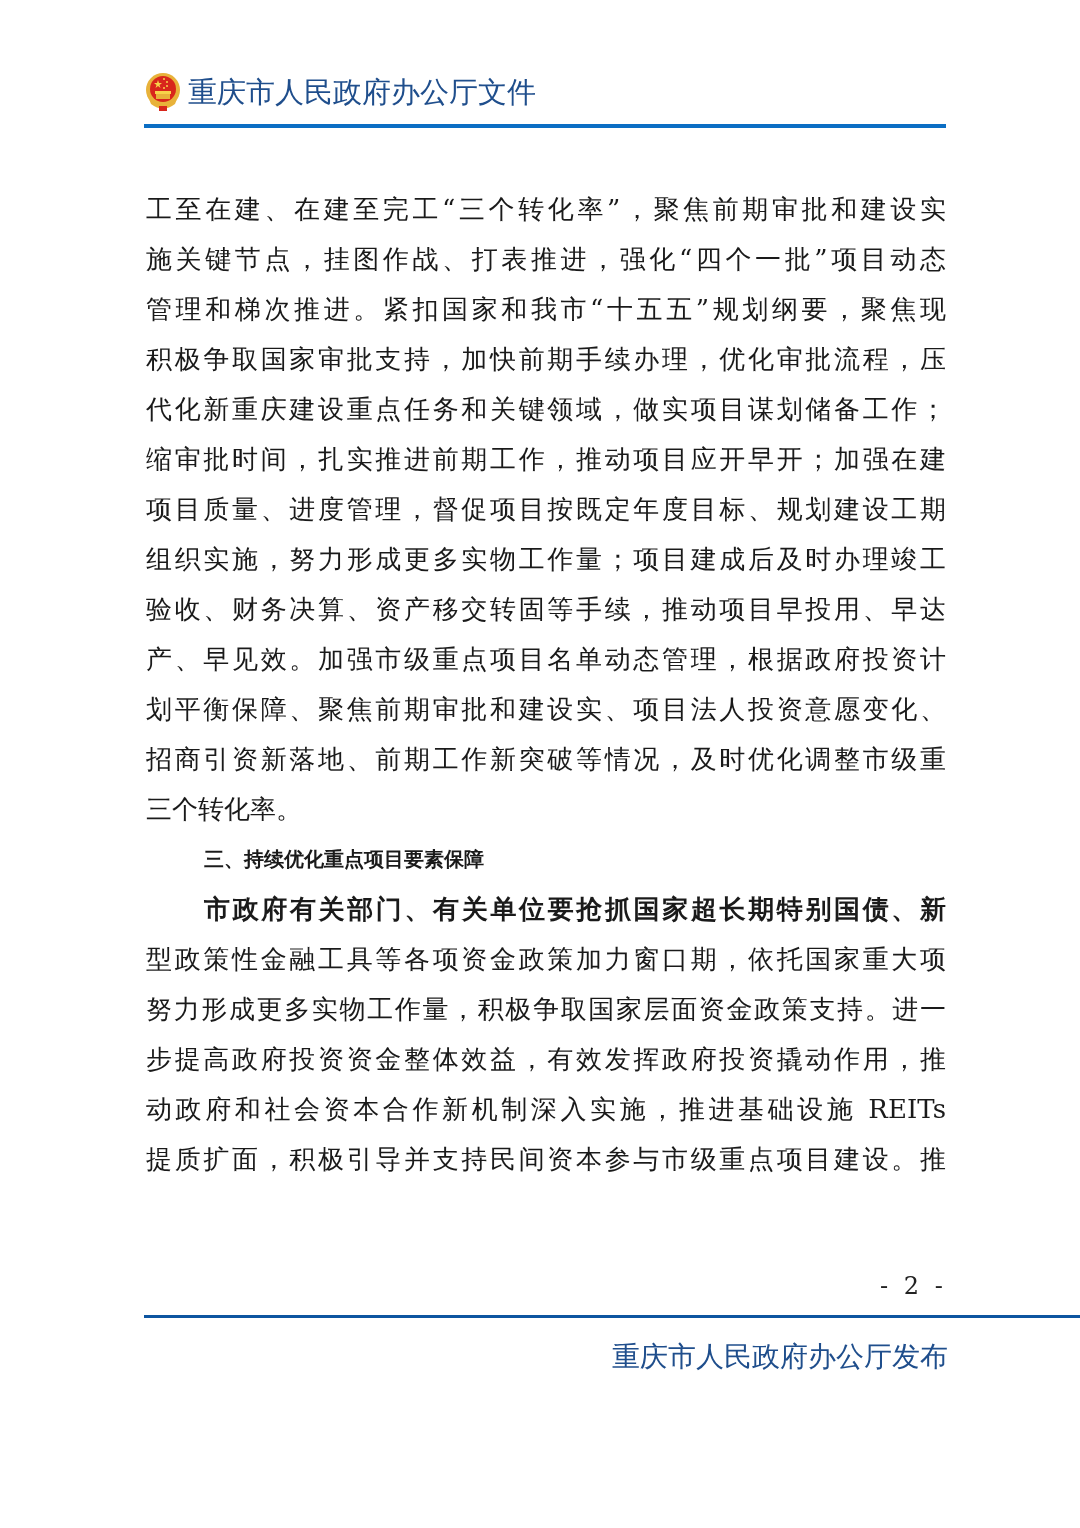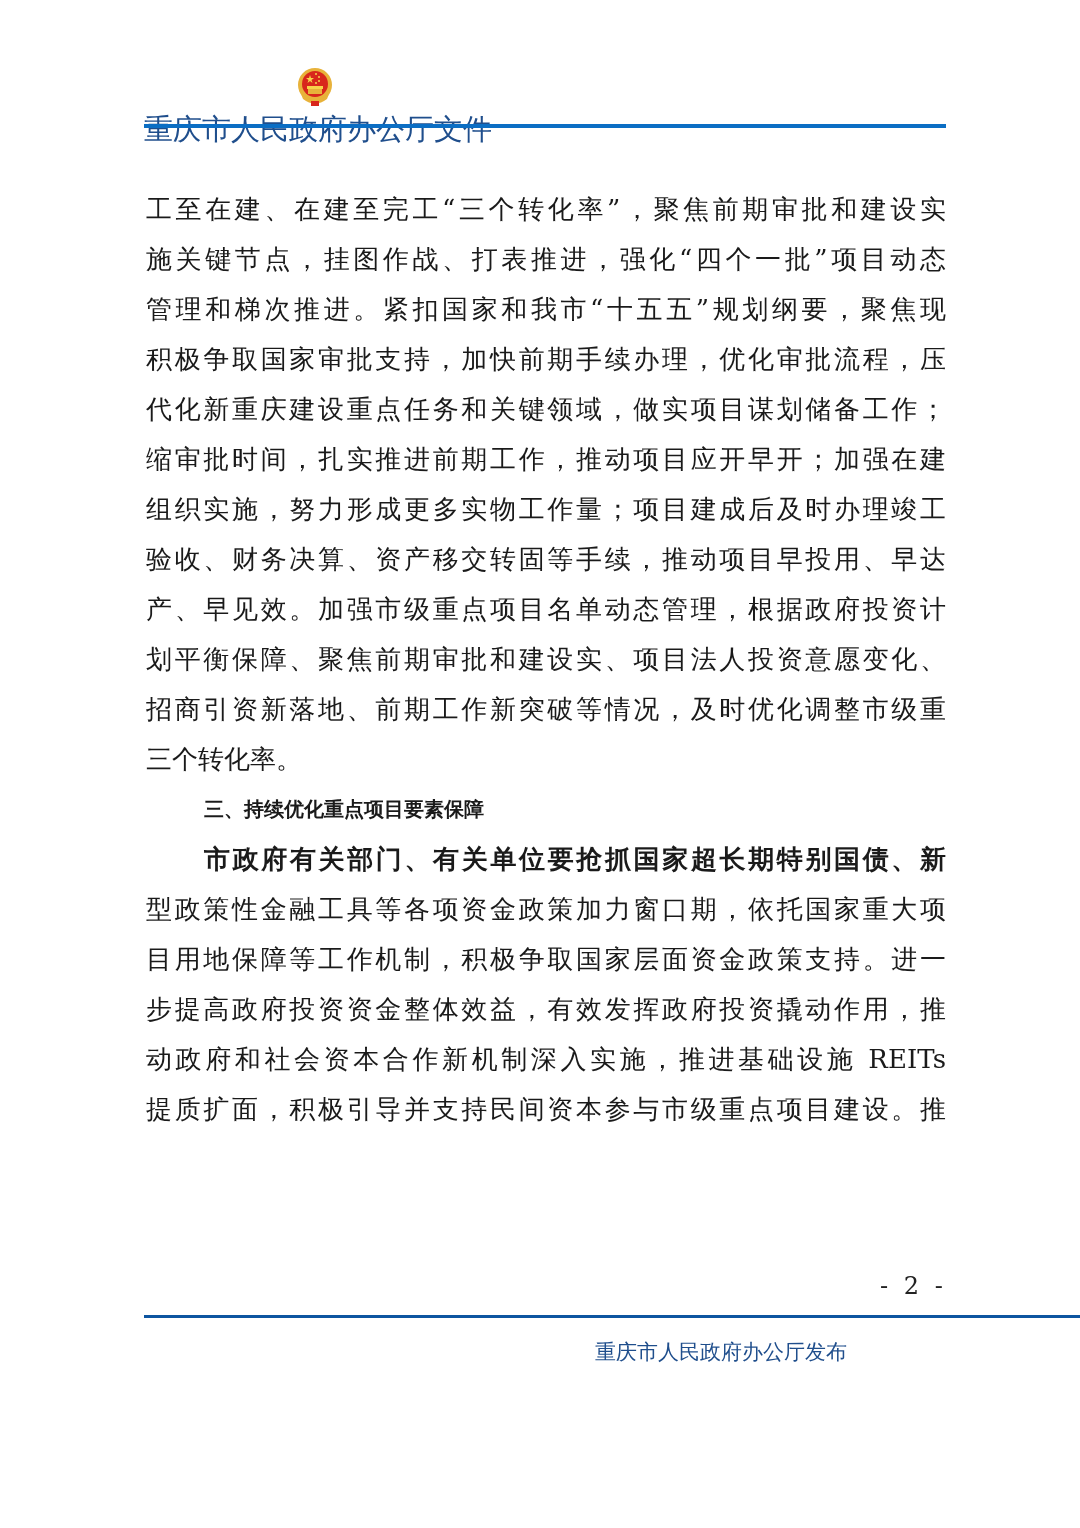--- a/index.html
+++ b/index.html
@@ -1,37 +1,37 @@
 <!DOCTYPE html>
 <html><head>
 <meta charset="utf-8">
 <style>
   html, body { margin: 0; padding: 0; background: #ffffff; }
   body { width: 1080px; height: 1528px; position: relative; overflow: hidden;
          font-family: "DejaVu Serif", "Liberation Serif", serif; color: #1a1a1a; }
-  .header { position: absolute; left: 144px; top: 66px; height: 52px; display: flex; align-items: center; flex-direction: column; }
+  .header { position: absolute; left: 144px; top: 66px; height: 52px; display: flex; align-items: center; }
   .emblem { width: 38px; height: 42px; position: relative; margin-right: 6px; }
   .emblem svg { width: 38px; height: 42px; display: block; }
   .header-title { font-family: "DejaVu Sans", "Liberation Sans", sans-serif; font-size: 29px;
                   color: #1f4e8c; letter-spacing: 0px; font-weight: normal; line-height: 42px; }
   .header-rule { position: absolute; left: 144px; top: 124px; width: 802px; height: 4px; background: #0b6ec4; }
 
   .body-text { position: absolute; left: 146px; top: 184px; width: 800px; }
   .line { font-size: 26px; height: 50px; line-height: 50px; white-space: nowrap;
           text-align: justify; text-align-last: justify; letter-spacing: 0px; }
   .line.last { text-align-last: left; }
   .line.indent { padding-left: 58px; font-weight: bold; }
   .section-heading { font-family: "DejaVu Sans", "Liberation Sans", sans-serif; font-weight: bold;
                      font-size: 20px; height: 50px; line-height: 50px; padding-left: 58px; }
 
   .page-number { position: absolute; left: 880px; top: 1272px; font-size: 24px; color: #222;
                  font-family: "DejaVu Serif", "Liberation Serif", serif; letter-spacing: 4px; }
   .footer-rule { position: absolute; left: 144px; top: 1315px; width: 936px; height: 3px; background: #0d55a0; }
-  .footer-text { position: absolute; left: 595px; top: 1338px; font-family: "DejaVu Sans", "Liberation Sans", sans-serif;
-                 font-size: 21px; color: #1f4e8c; }
+  .footer-text { position: absolute; left: 612px; top: 1338px; font-family: "DejaVu Sans", "Liberation Sans", sans-serif;
+                 font-size: 28px; color: #1f4e8c; }
 </style>
 </head>
 <body>
 
 <div class="header">
   <div class="emblem">
     <svg viewBox="0 0 38 42" xmlns="http://www.w3.org/2000/svg">
       <circle cx="19" cy="19" r="17" fill="#e8b23a"></circle>
       <circle cx="19" cy="18" r="13" fill="#d8261c"></circle>
       <polygon points="14,9 15,12 18,12 15.5,14 16.5,17 14,15 11.5,17 12.5,14 10,12 13,12" fill="#f7d34a"></polygon>
@@ -49,32 +49,33 @@
 </div>
 <div class="header-rule"></div>
 
 <div class="body-text">
   <div class="line">工至在建、在建至完工“三个转化率”，聚焦前期审批和建设实</div>
   <div class="line">施关键节点，挂图作战、打表推进，强化“四个一批”项目动态</div>
   <div class="line">管理和梯次推进。紧扣国家和我市“十五五”规划纲要，聚焦现</div>
   <div class="line">积极争取国家审批支持，加快前期手续办理，优化审批流程，压</div>
   <div class="line">代化新重庆建设重点任务和关键领域，做实项目谋划储备工作；</div>
   <div class="line">缩审批时间，扎实推进前期工作，推动项目应开早开；加强在建</div>
+  <div class="line">项目质量、进度管理，督促项目按既定年度目标、规划建设工期</div>
   <div class="line">组织实施，努力形成更多实物工作量；项目建成后及时办理竣工</div>
   <div class="line">验收、财务决算、资产移交转固等手续，推动项目早投用、早达</div>
   <div class="line">产、早见效。加强市级重点项目名单动态管理，根据政府投资计</div>
   <div class="line">划平衡保障、聚焦前期审批和建设实、项目法人投资意愿变化、</div>
   <div class="line">招商引资新落地、前期工作新突破等情况，及时优化调整市级重</div>
   <div class="line last">三个转化率。</div>
 
   <div class="section-heading">三、持续优化重点项目要素保障</div>
 
   <div class="line indent">市政府有关部门、有关单位要抢抓国家超长期特别国债、新</div>
   <div class="line">型政策性金融工具等各项资金政策加力窗口期，依托国家重大项</div>
-  <div class="line">目用地保障等工作机制，积极争取国家层面资金政策支持。进一</div>
+  <div class="line">努力形成更多实物工作量，积极争取国家层面资金政策支持。进一</div>
   <div class="line">步提高政府投资资金整体效益，有效发挥政府投资撬动作用，推</div>
   <div class="line">动政府和社会资本合作新机制深入实施，推进基础设施 REITs</div>
   <div class="line">提质扩面，积极引导并支持民间资本参与市级重点项目建设。推</div>
 </div>
 
 <div class="page-number">- 2 -</div>
 <div class="footer-rule"></div>
 <div class="footer-text">重庆市人民政府办公厅发布</div>
 
 </body></html>

